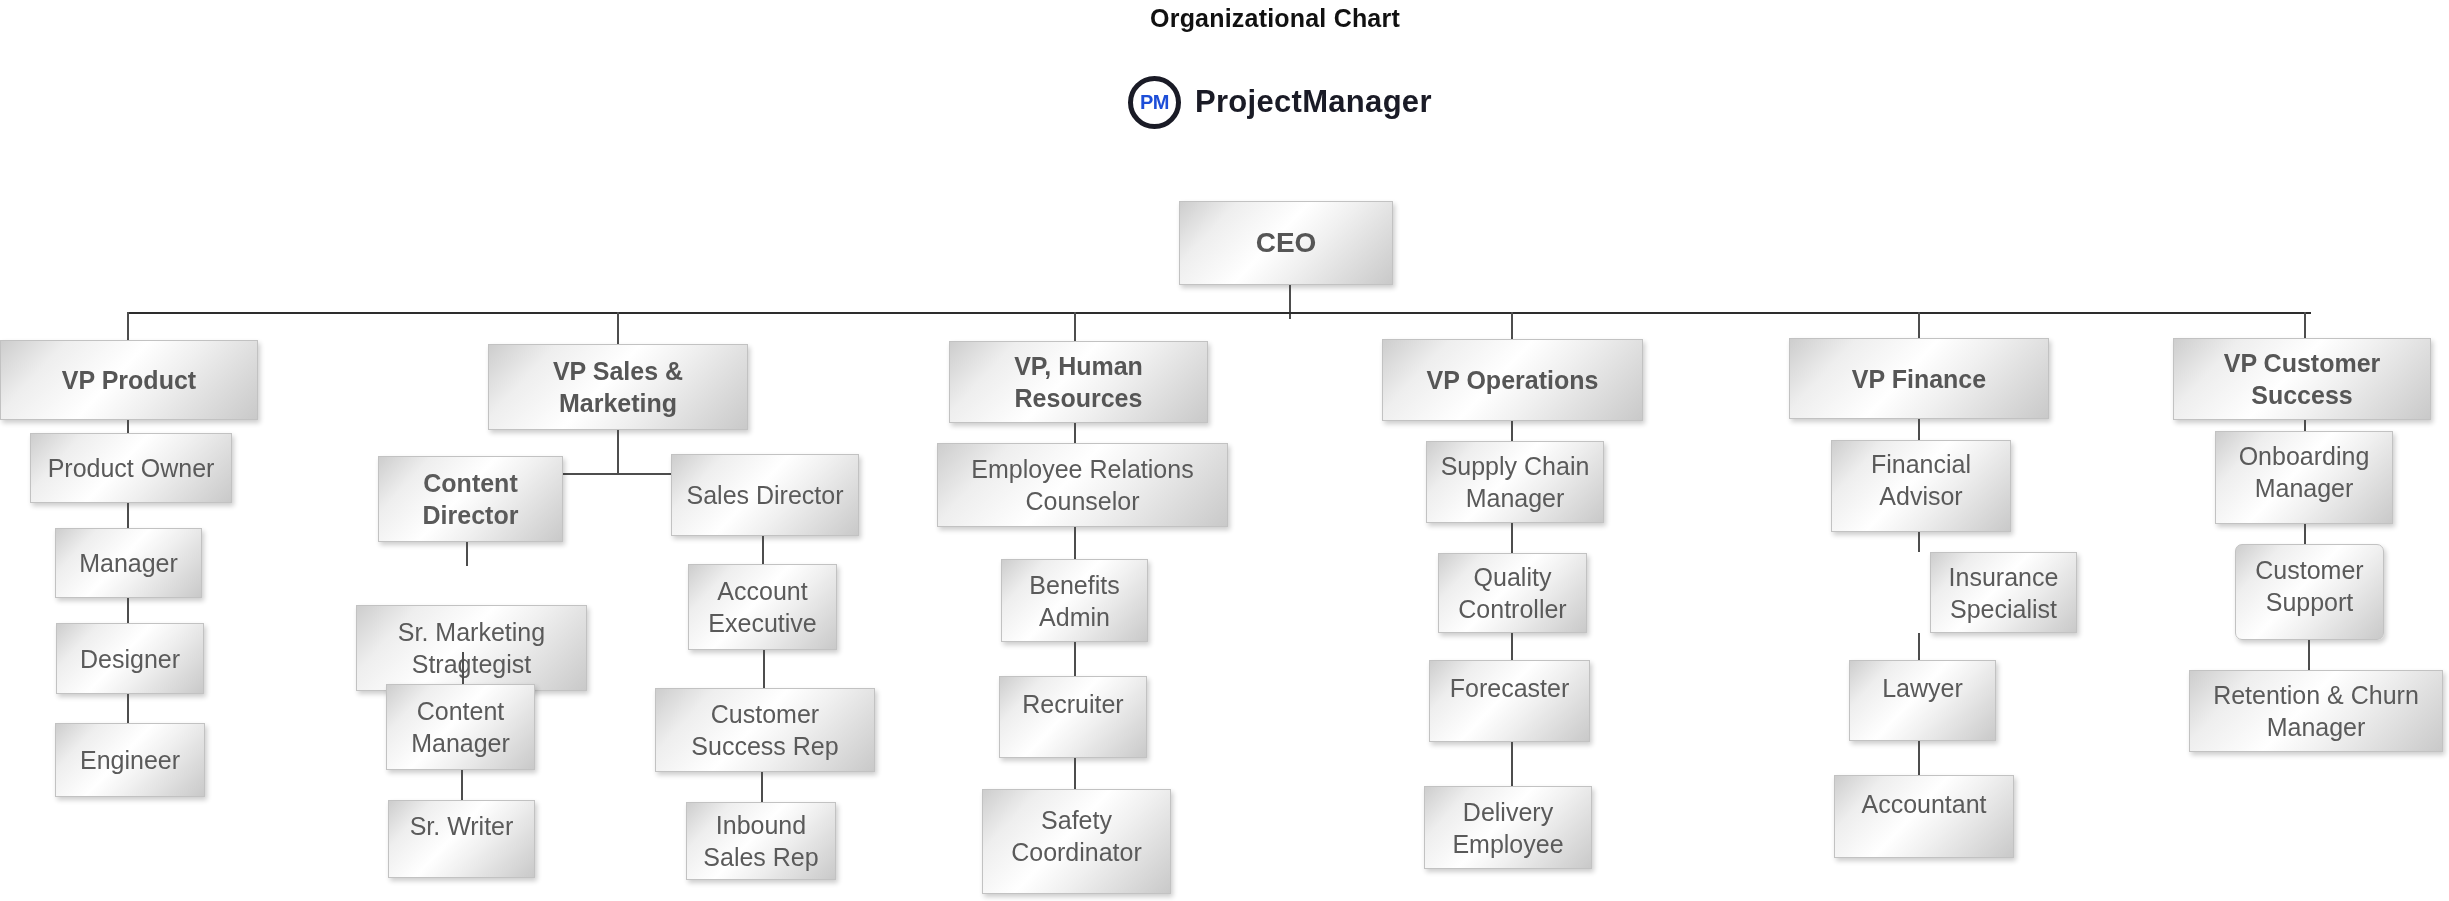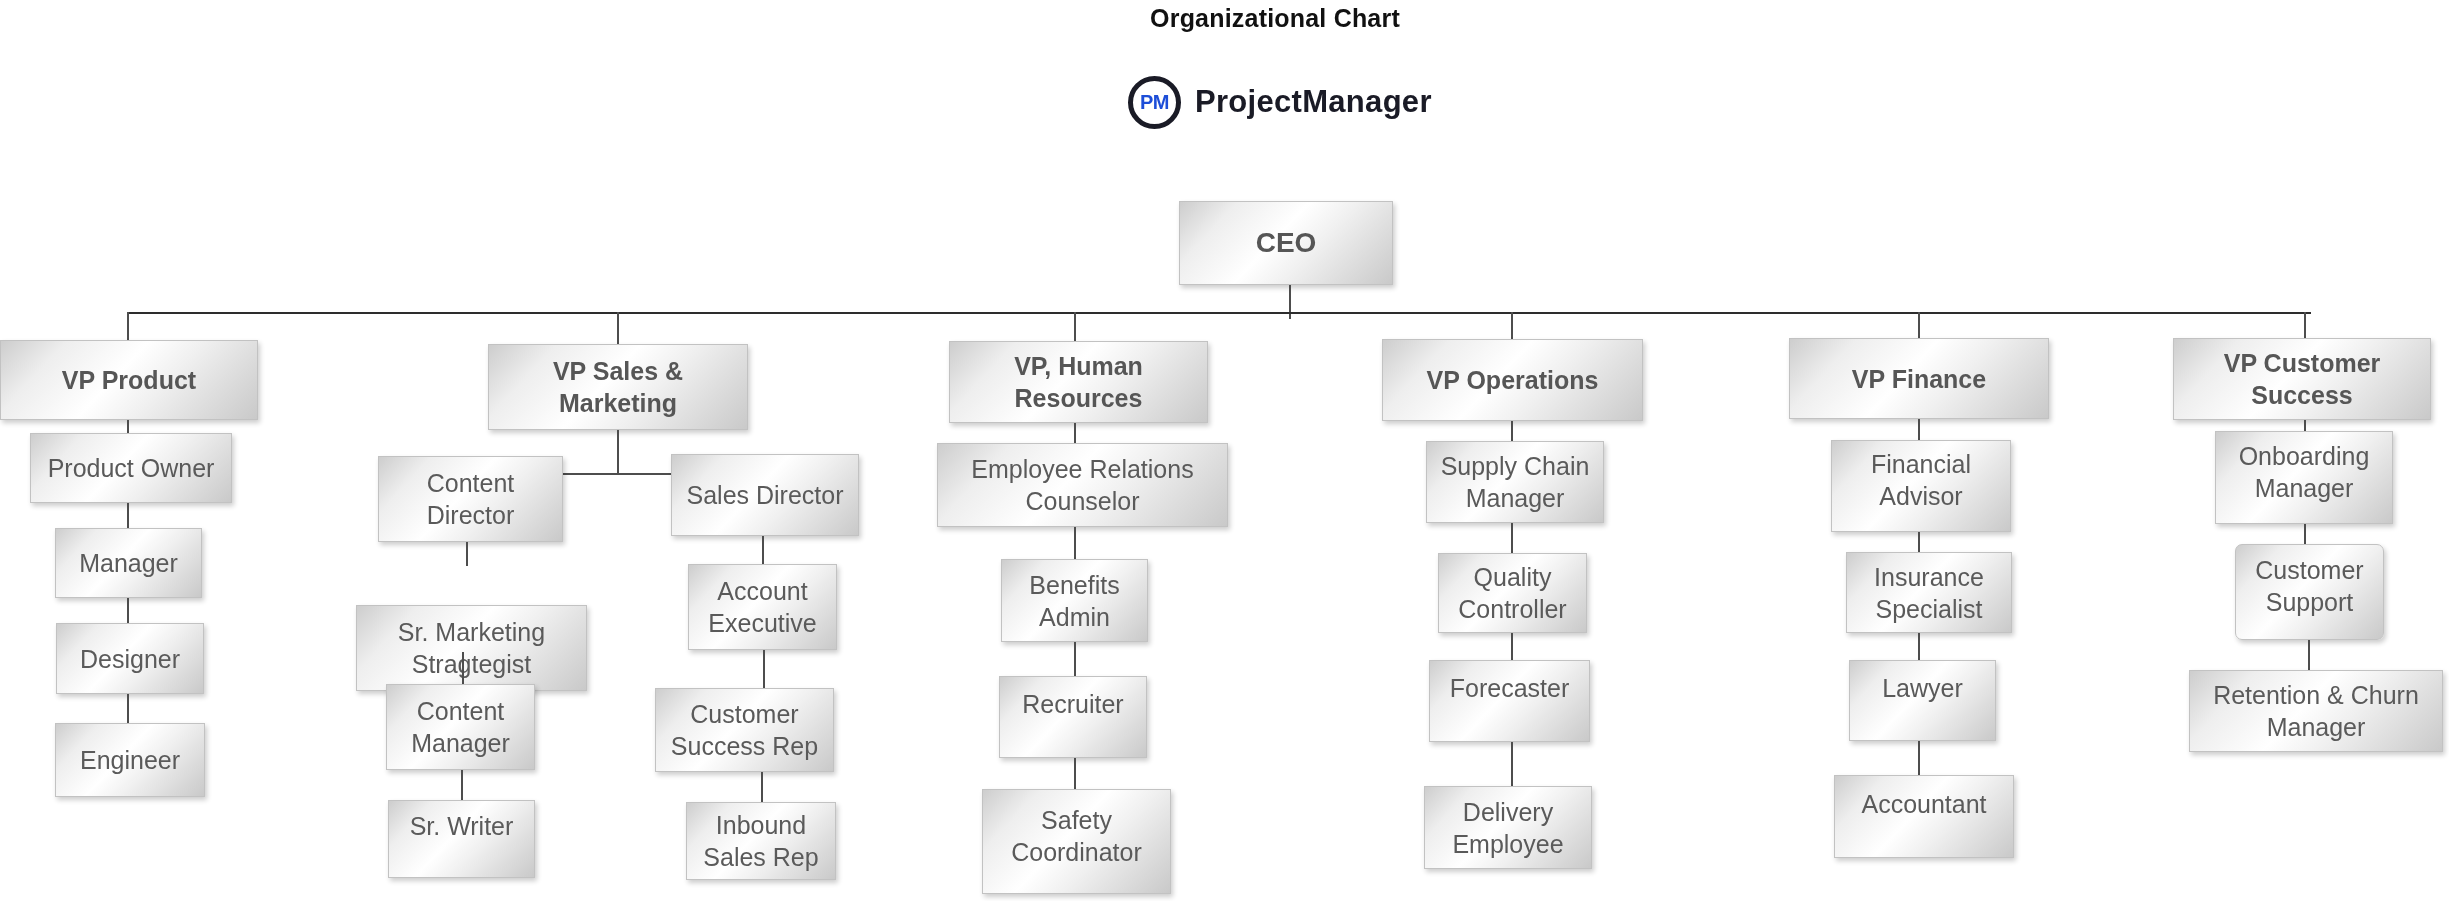--- a/index.html
+++ b/index.html
@@ -65,33 +65,33 @@
   <div class="node" style="left:55px;top:528px;width:147px;height:70px;">Manager</div>
   <div class="vl" style="left:127px;top:598px;height:25px;"></div>
   <div class="node" style="left:56px;top:623px;width:148px;height:71px;">Designer</div>
   <div class="vl" style="left:127px;top:694px;height:29px;"></div>
   <div class="node" style="left:55px;top:723px;width:150px;height:74px;">Engineer</div>
 
   <div class="node vp" style="left:488px;top:344px;width:260px;height:86px;">VP Sales &amp; Marketing</div>
   <div class="vl" style="left:617px;top:430px;height:45px;"></div>
   <div class="hl" style="left:563px;top:473px;width:108px;"></div>
 
-  <div class="node" style="left:378px;top:456px;width:185px;height:86px;">Content Director</div>
+  <div class="node" style="left:378px;top:456px;width:185px;height:86px;font-weight:bold;">Content Director</div>
   <div class="vl" style="left:466px;top:542px;height:24px;"></div>
   <div class="node" style="left:356px;top:566px;width:231px;height:86px;margin-top:39px;">Sr. Marketing Stragtegist</div>
   <div class="vl" style="left:462px;top:652px;height:32px;"></div>
   <div class="node" style="left:386px;top:684px;width:149px;height:86px;">Content Manager</div>
   <div class="vl" style="left:461px;top:770px;height:30px;"></div>
   <div class="node low" style="left:388px;top:800px;width:147px;height:78px;">Sr. Writer</div>
 
   <div class="node" style="left:671px;top:454px;width:188px;height:82px;">Sales Director</div>
   <div class="vl" style="left:762px;top:536px;height:28px;"></div>
   <div class="node" style="left:688px;top:564px;width:149px;height:86px;">Account Executive</div>
   <div class="vl" style="left:763px;top:650px;height:38px;"></div>
-  <div class="node" style="left:655px;top:688px;width:179px;height:84px;">Customer Success Rep</div>
+  <div class="node" style="left:655px;top:688px;width:220px;height:84px;">Customer Success Rep</div>
   <div class="vl" style="left:761px;top:772px;height:30px;"></div>
   <div class="node" style="left:686px;top:802px;width:150px;height:78px;">Inbound Sales Rep</div>
 
   <div class="node vp" style="left:949px;top:341px;width:259px;height:82px;">VP, Human Resources</div>
   <div class="vl" style="left:1074px;top:423px;height:20px;"></div>
   <div class="node" style="left:937px;top:443px;width:291px;height:84px;">Employee Relations Counselor</div>
   <div class="vl" style="left:1074px;top:527px;height:32px;"></div>
   <div class="node" style="left:1001px;top:559px;width:147px;height:83px;">Benefits Admin</div>
   <div class="vl" style="left:1074px;top:642px;height:34px;"></div>
   <div class="node low" style="left:999px;top:676px;width:148px;height:82px;">Recruiter</div>
@@ -105,21 +105,21 @@
   <div class="node" style="left:1438px;top:553px;width:149px;height:80px;">Quality Controller</div>
   <div class="vl" style="left:1511px;top:633px;height:27px;"></div>
   <div class="node low" style="left:1429px;top:660px;width:161px;height:82px;">Forecaster</div>
   <div class="vl" style="left:1511px;top:742px;height:44px;"></div>
   <div class="node" style="left:1424px;top:786px;width:168px;height:83px;">Delivery Employee</div>
 
   <div class="node vp" style="left:1789px;top:338px;width:260px;height:81px;">VP Finance</div>
   <div class="vl" style="left:1918px;top:419px;height:21px;"></div>
   <div class="node mid" style="left:1831px;top:440px;width:180px;height:92px;">Financial Advisor</div>
   <div class="vl" style="left:1918px;top:532px;height:20px;"></div>
-  <div class="node" style="left:1846px;top:552px;width:166px;height:81px;">Insurance Specialist</div>
+  <div class="node" style="left:1930px;top:552px;width:147px;height:81px;">Insurance Specialist</div>
   <div class="vl" style="left:1918px;top:633px;height:27px;"></div>
   <div class="node low" style="left:1849px;top:660px;width:147px;height:81px;">Lawyer</div>
   <div class="vl" style="left:1918px;top:741px;height:34px;"></div>
   <div class="node low" style="left:1834px;top:775px;width:180px;height:83px;">Accountant</div>
 
   <div class="node vp" style="left:2173px;top:338px;width:258px;height:82px;">VP Customer Success</div>
   <div class="vl" style="left:2304px;top:420px;height:11px;"></div>
   <div class="node mid" style="left:2215px;top:431px;width:178px;height:93px;">Onboarding Manager</div>
   <div class="vl" style="left:2304px;top:524px;height:20px;"></div>
   <div class="node mid" style="left:2235px;top:544px;width:149px;height:96px;border-radius:7px;">Customer Support</div>

